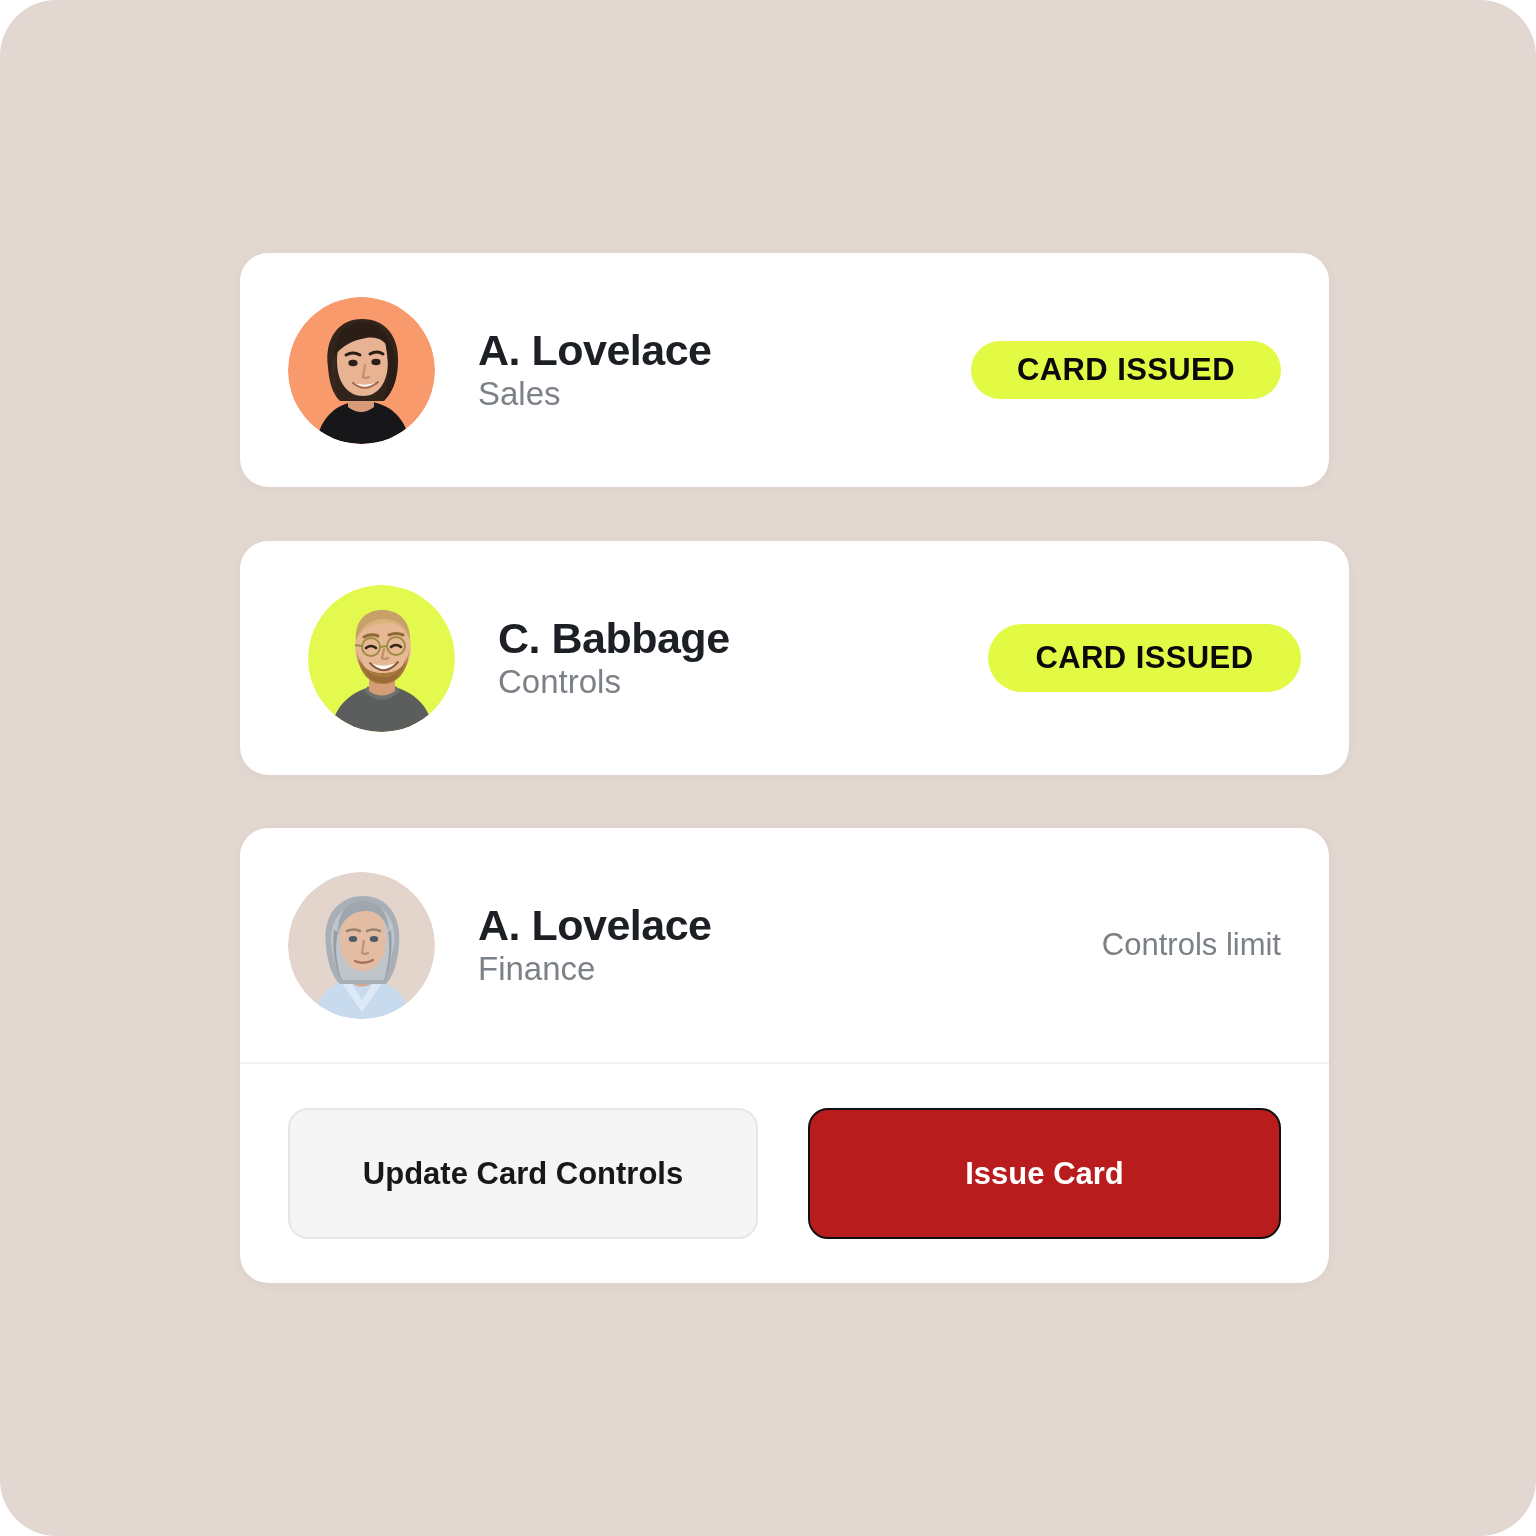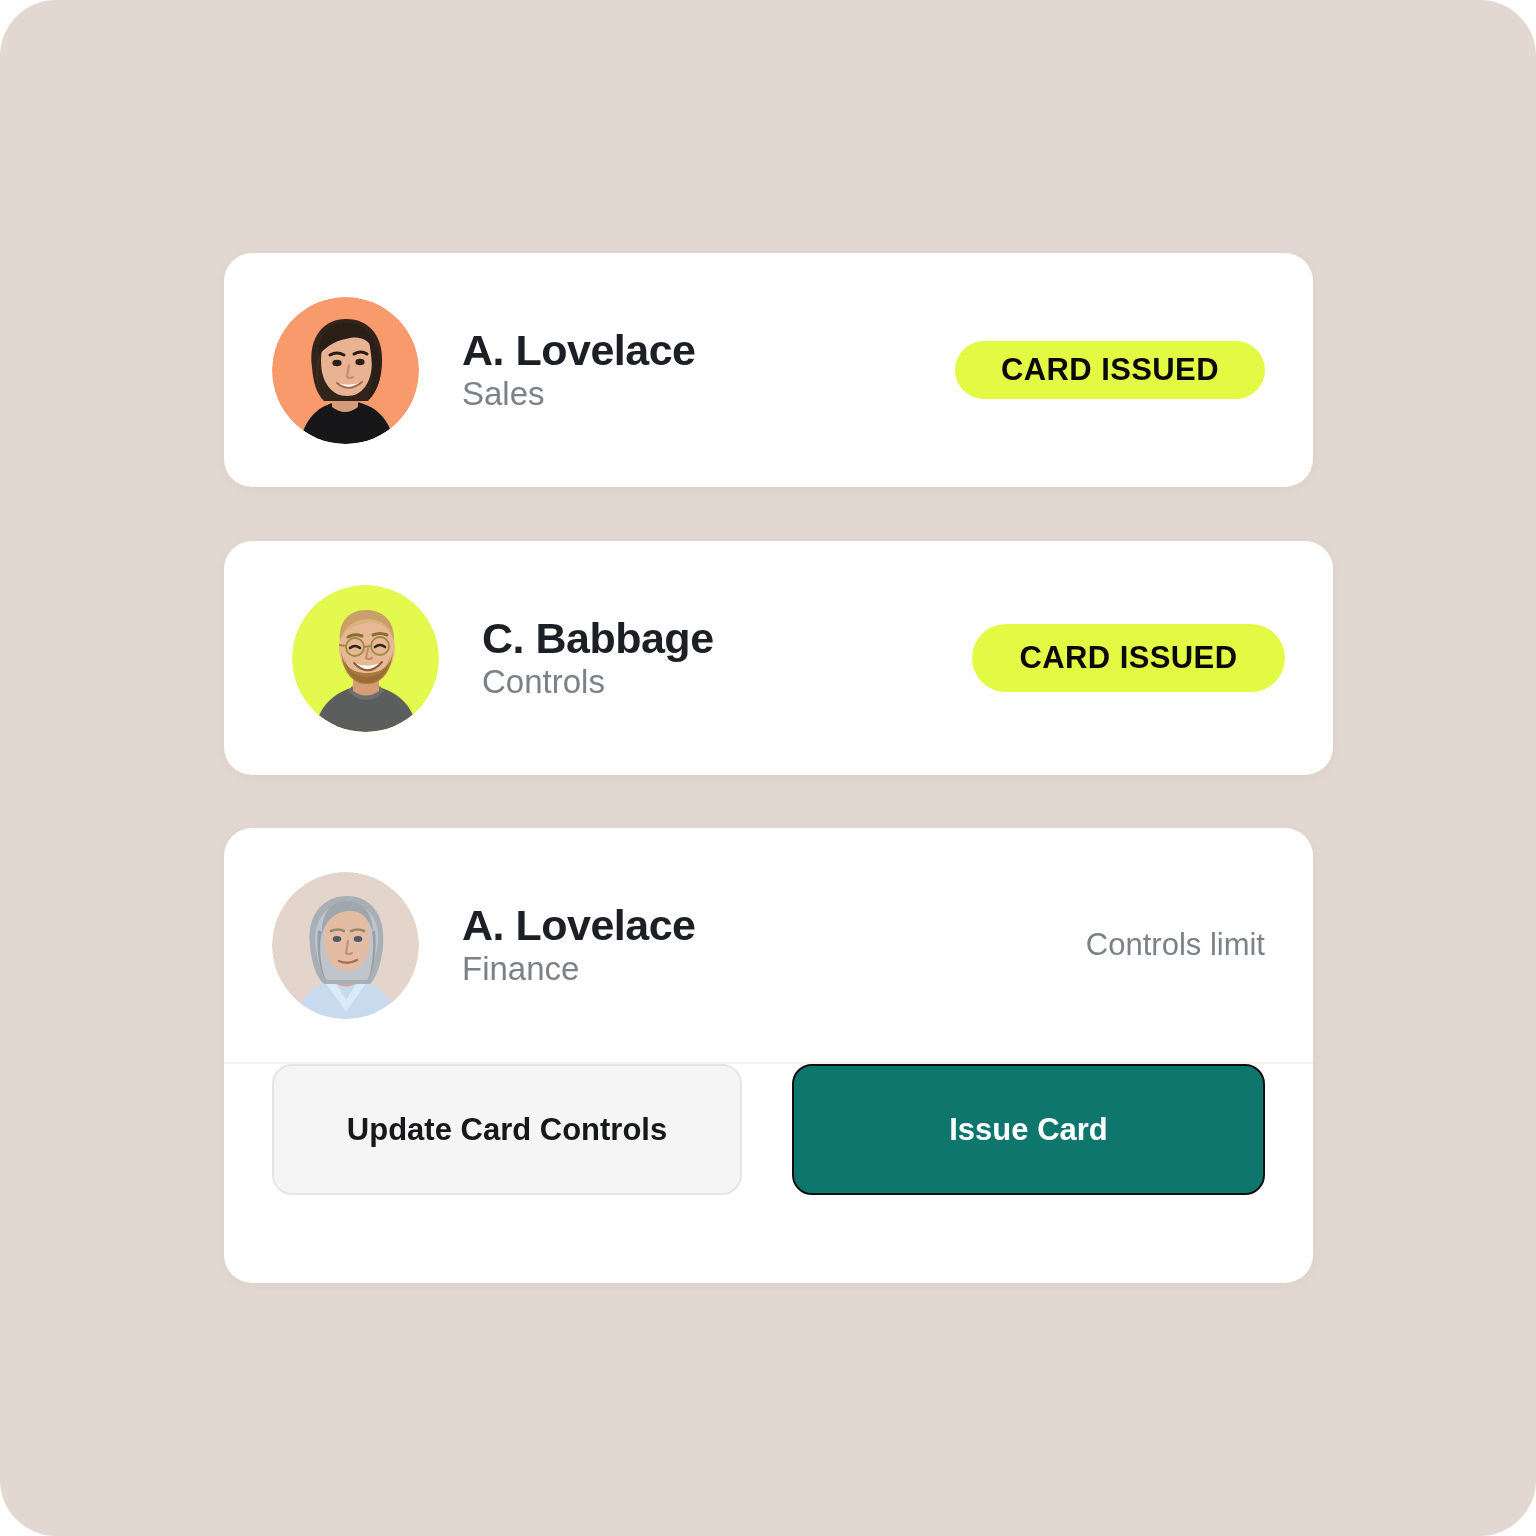--- a/index.html
+++ b/index.html
@@ -19,21 +19,21 @@
     width: 1536px;
     height: 1536px;
     background: #E3D8D1;
     border-radius: 56px;
     overflow: hidden;
   }
 
   
   .card {
     position: absolute;
-    left: 224px;
+    left: 240px;
     width: 1089px;
     background: #FFFFFF;
     border-radius: 28px;
     box-shadow: 0 2px 10px rgba(120, 100, 90, 0.07);
   }
 
   #card-1 { top: 253px;  height: 234px; }
   #card-2 { top: 541px;  height: 234px; padding-left: 20px; }
   #card-3 { top: 828px;  height: 455px; }
 
@@ -122,20 +122,21 @@
   }
 
   
   .divider {
     height: 2px;
     background: #F1F1ED;
     width: 100%;
   }
   .actions {
     display: flex;
+    align-items: center;
     gap: 50px;
     padding: 0 48px;
     height: 219px;
     box-sizing: border-box;
     border-radius: 30px;
   }
   .btn {
     height: 131px;
     border-radius: 20px;
     font-size: 31px;
@@ -148,21 +149,21 @@
     white-space: nowrap;
   }
   .btn-secondary {
     width: 474px;
     background: #F5F5F5;
     border: 2px solid #E6E6E4;
     color: #17181A;
   }
   .btn-primary {
     width: 477px;
-    background: #0f766e;
+    background: #b91c1c;
     border: 2px solid #101010;
     color: #FFFFFF;
   }
 </style>
 </head>
 <body>
 
 <div id="stage">
 
   <div class="card" id="card-1">

